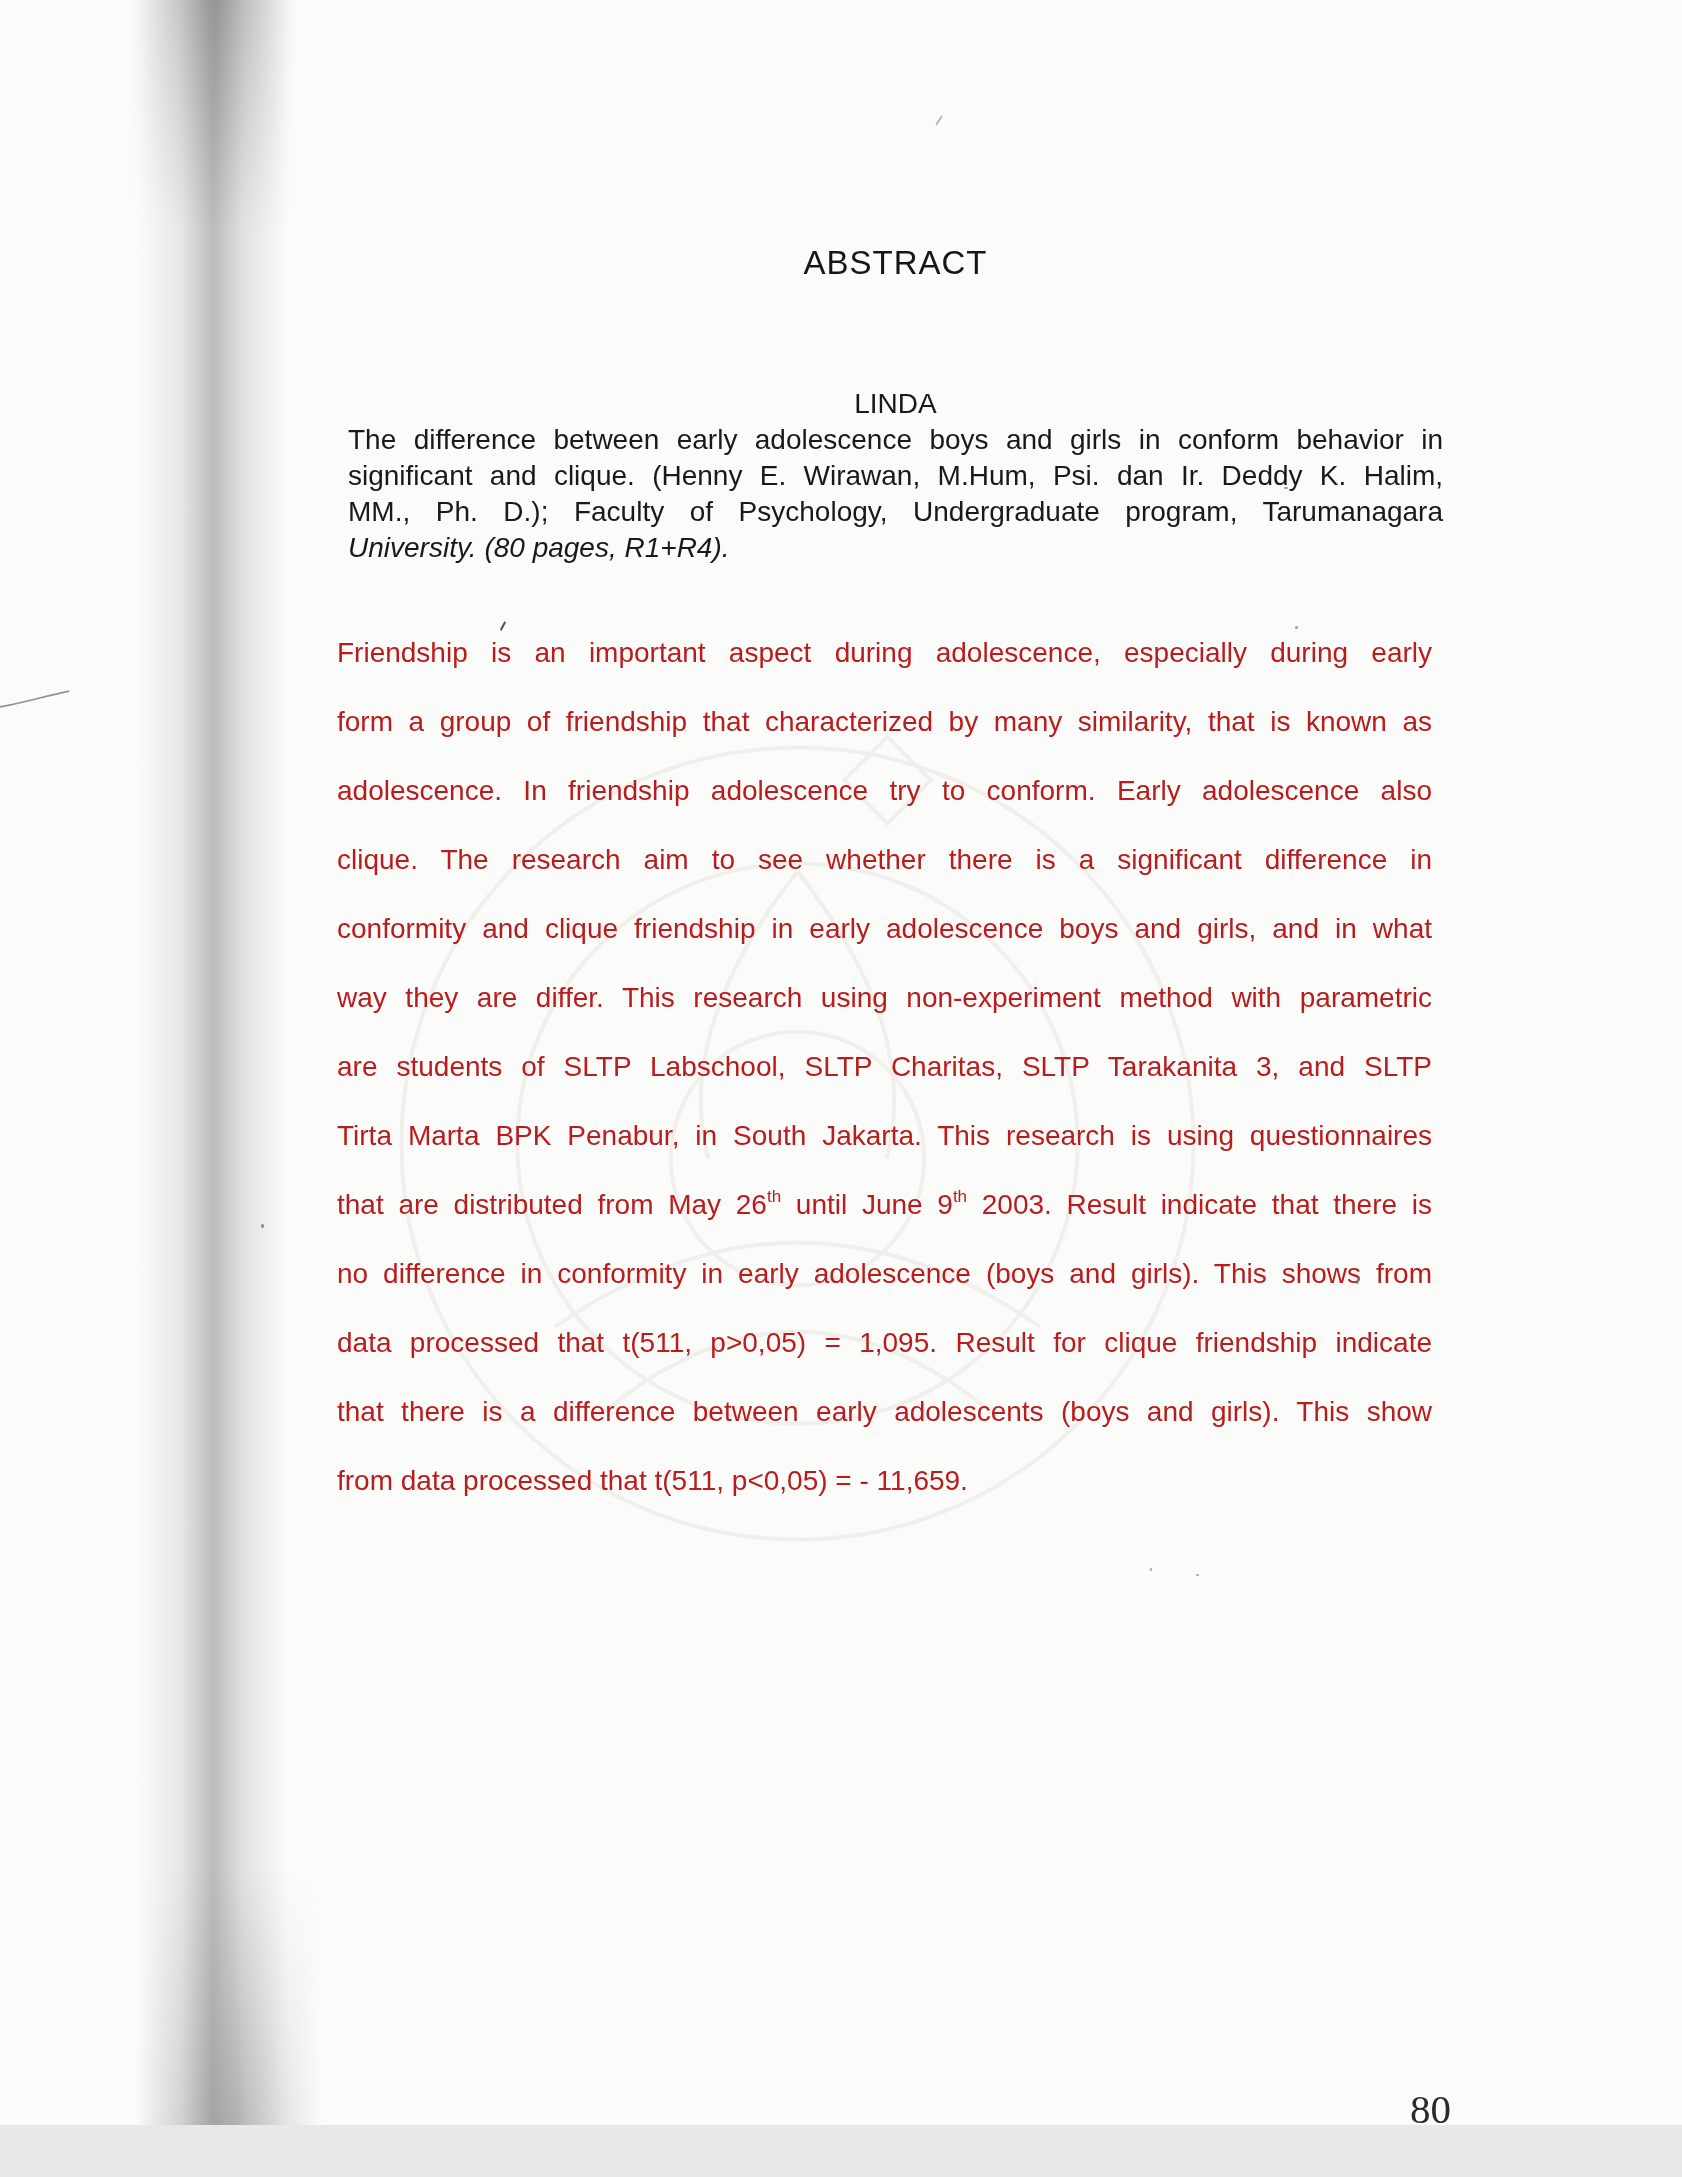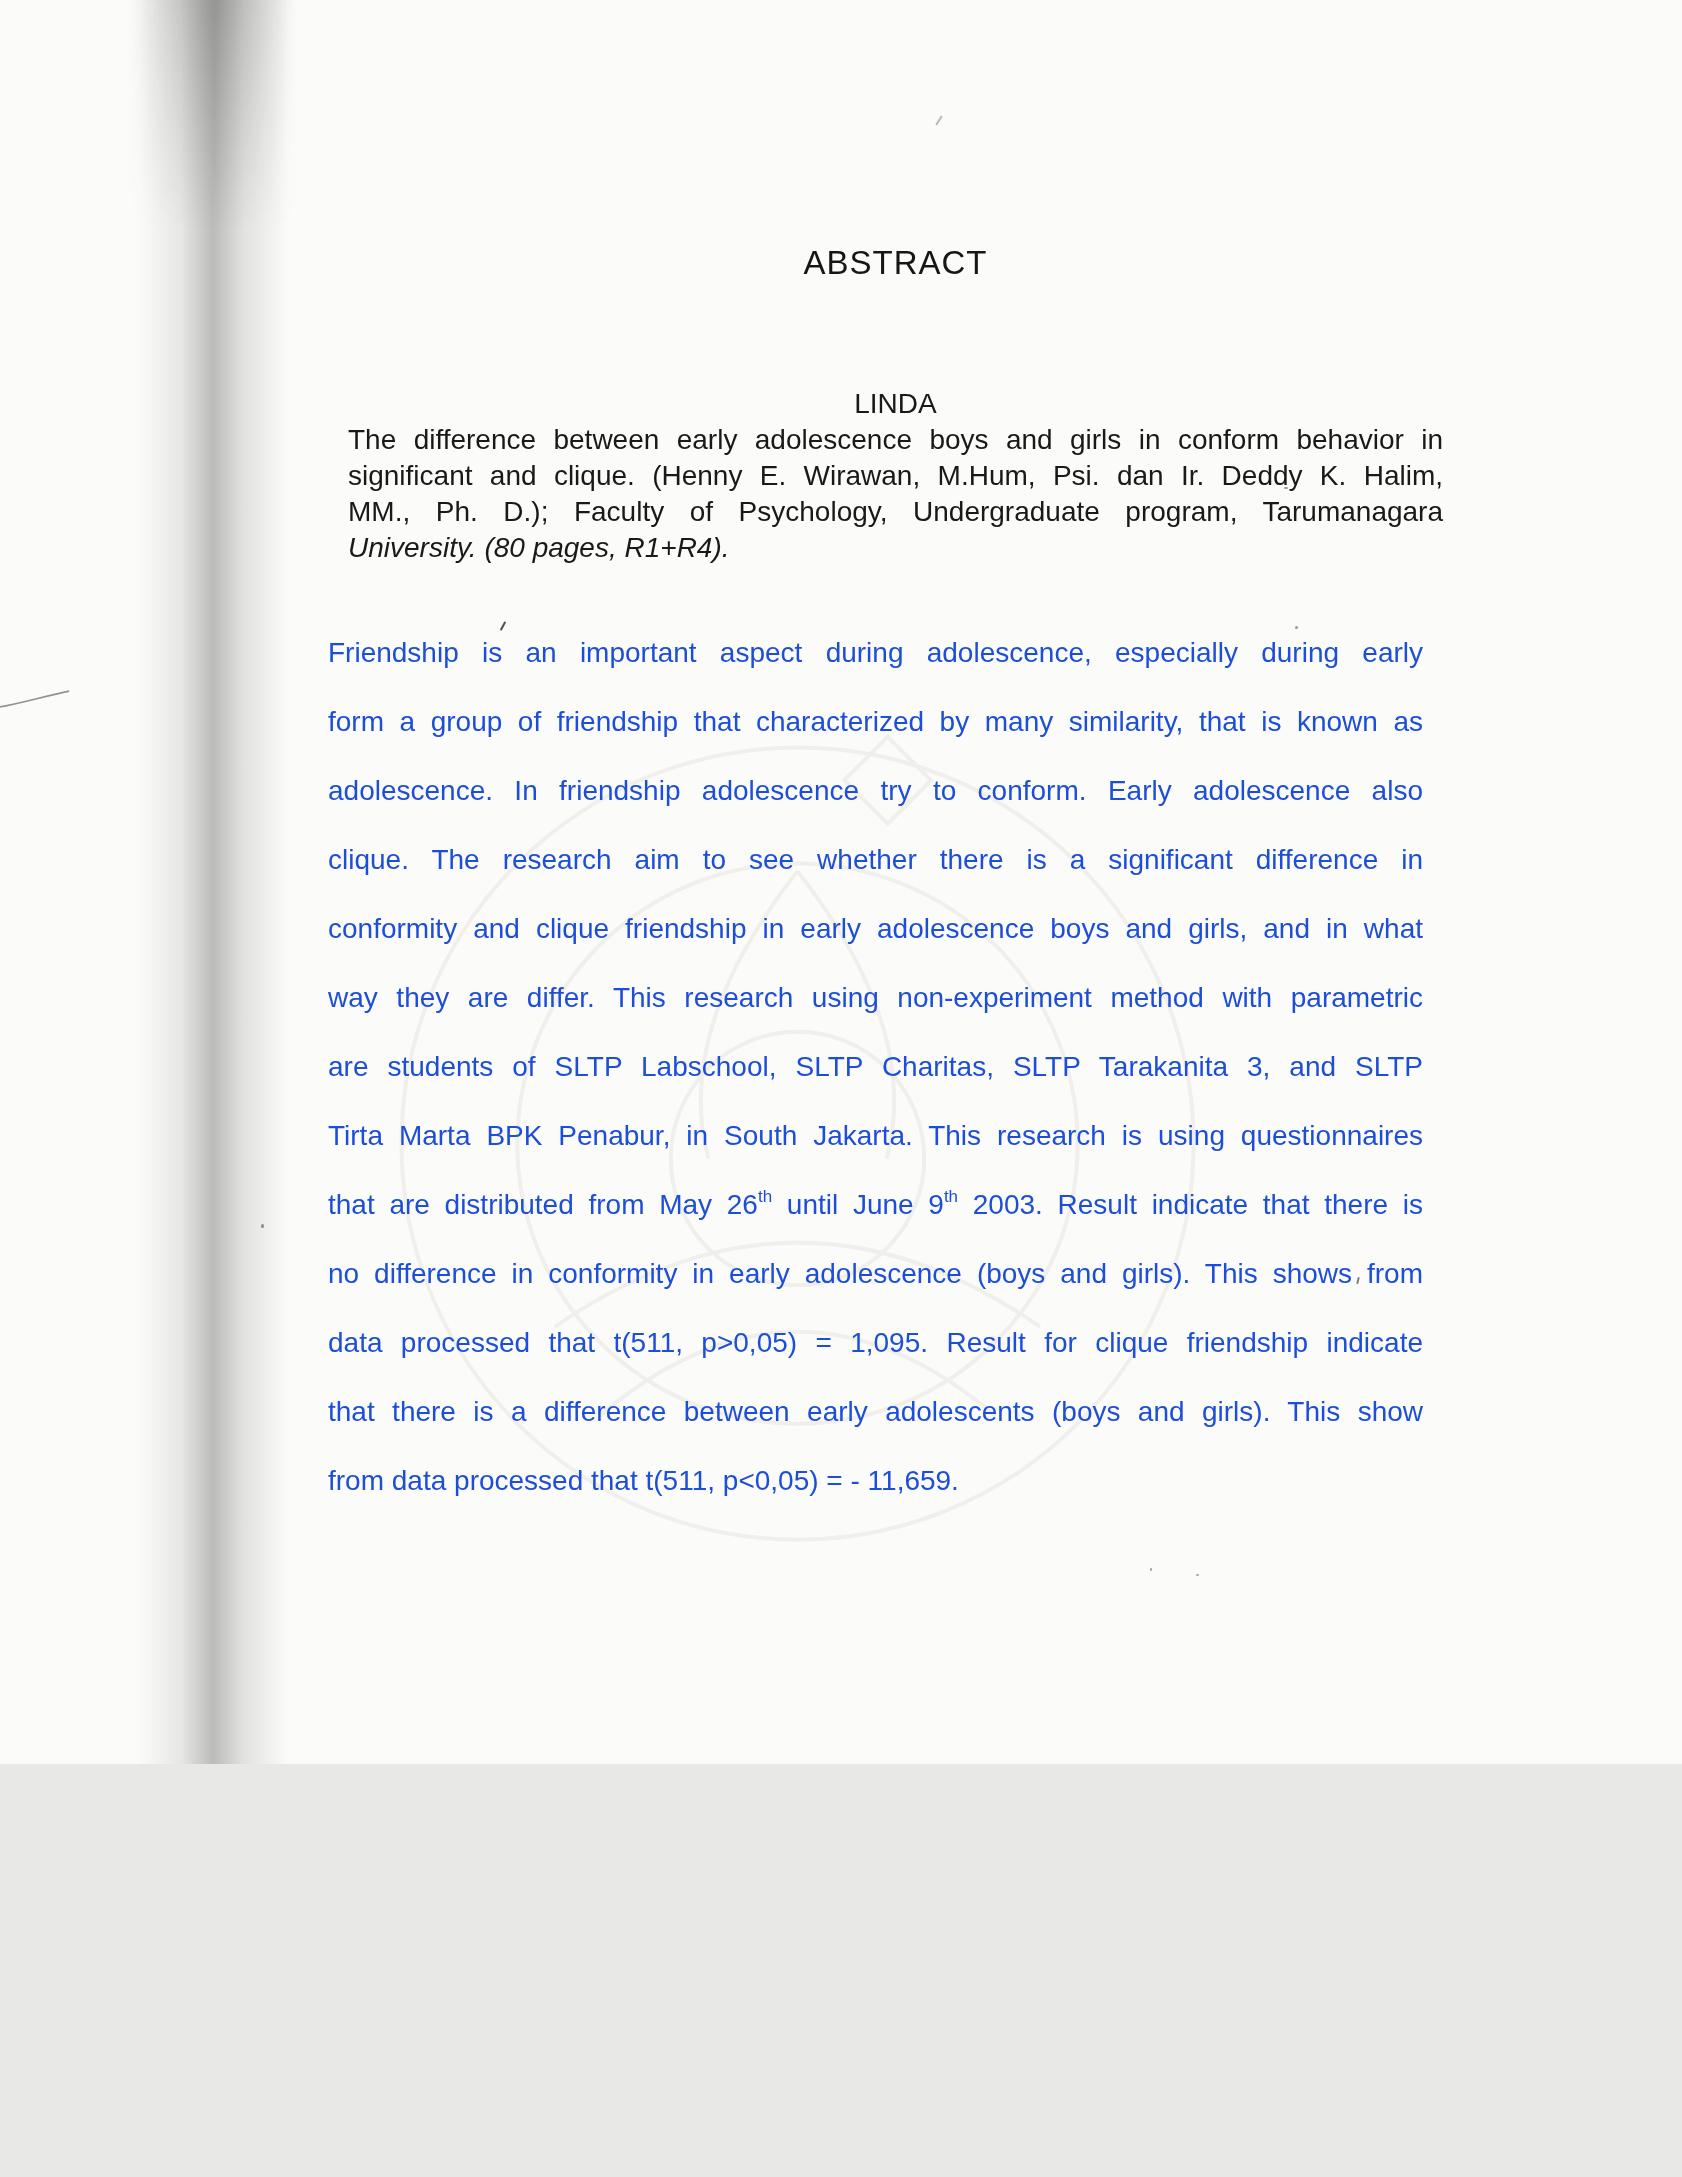--- a/index.html
+++ b/index.html
@@ -1,20 +1,20 @@
 <!DOCTYPE html>
 <html><head>
 <meta charset="utf-8">
 <style>
   * { margin: 0; padding: 0; box-sizing: border-box; }
   html, body { background: #e8e8e6; }
   .page {
     position: relative;
     width: 1682px;
-    height: 1764px;
+    height: 2125px;
     background: #fbfbf9;
     overflow: hidden;
     font-family: "Liberation Sans", "DejaVu Sans", sans-serif;
     color: #1b1b1b;
   }
 
   
   .shadow-band {
     position: absolute; left: 139px; top: 0; width: 149px; height: 2177px;
     background: linear-gradient(90deg,
@@ -54,22 +54,22 @@
 
   .author-block {
     position: absolute; left: 348px; top: 386px; width: 1095px;
     font-size: 28px; line-height: 36px; color: #191919;
   }
   .author-name { text-align: center; }
   .author-line { text-align: justify; text-align-last: justify; }
   .author-line.last { text-align: center; text-align-last: left; font-style: italic; }
 
   .body-block {
-    position: absolute; left: 328px; top: 618px; width: 1095px;
-    font-size: 28px; color: #1d4ed8;
+    position: absolute; left: 337px; top: 618px; width: 1095px;
+    font-size: 28px; color: #b91c1c;
   }
   .bline {
     height: 69px; line-height: 69px;
     text-align: justify; text-align-last: justify;
     white-space: nowrap;
   }
   .bline.last { text-align: left; text-align-last: left; }
   .bline sup {
     font-size: 17px; line-height: 0; vertical-align: 12px; letter-spacing: 0; margin-top: 24px;
   }

